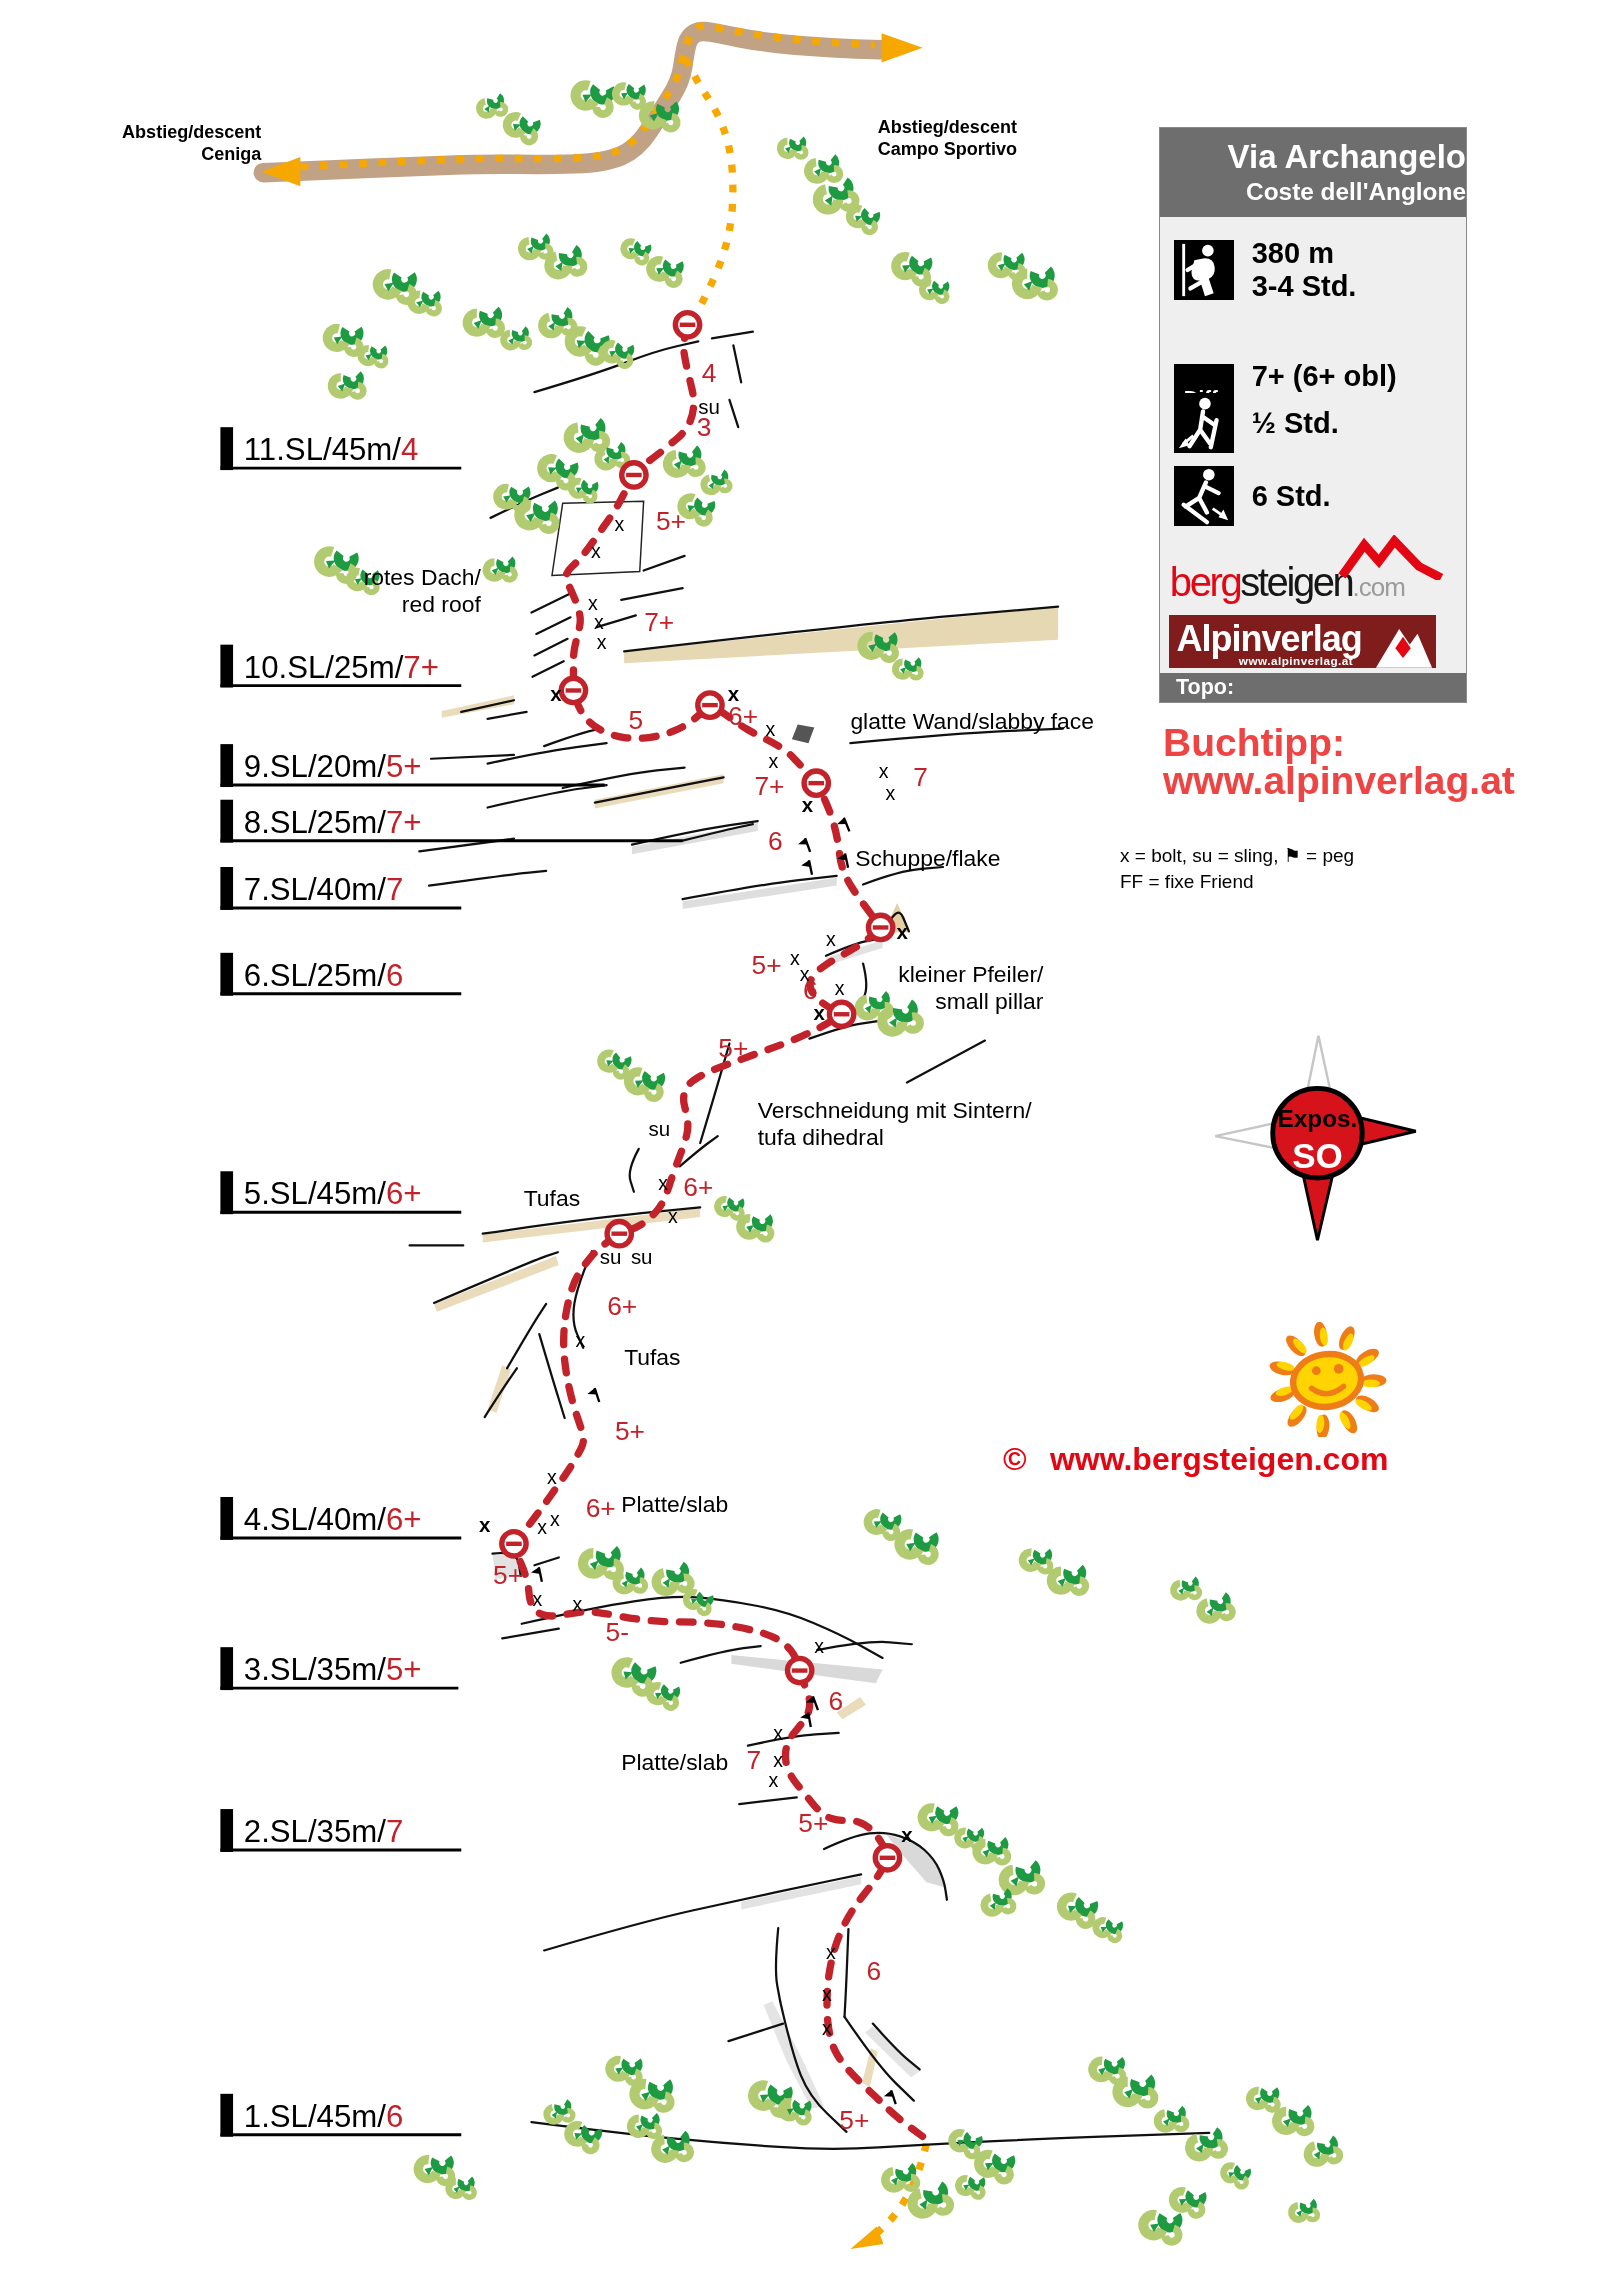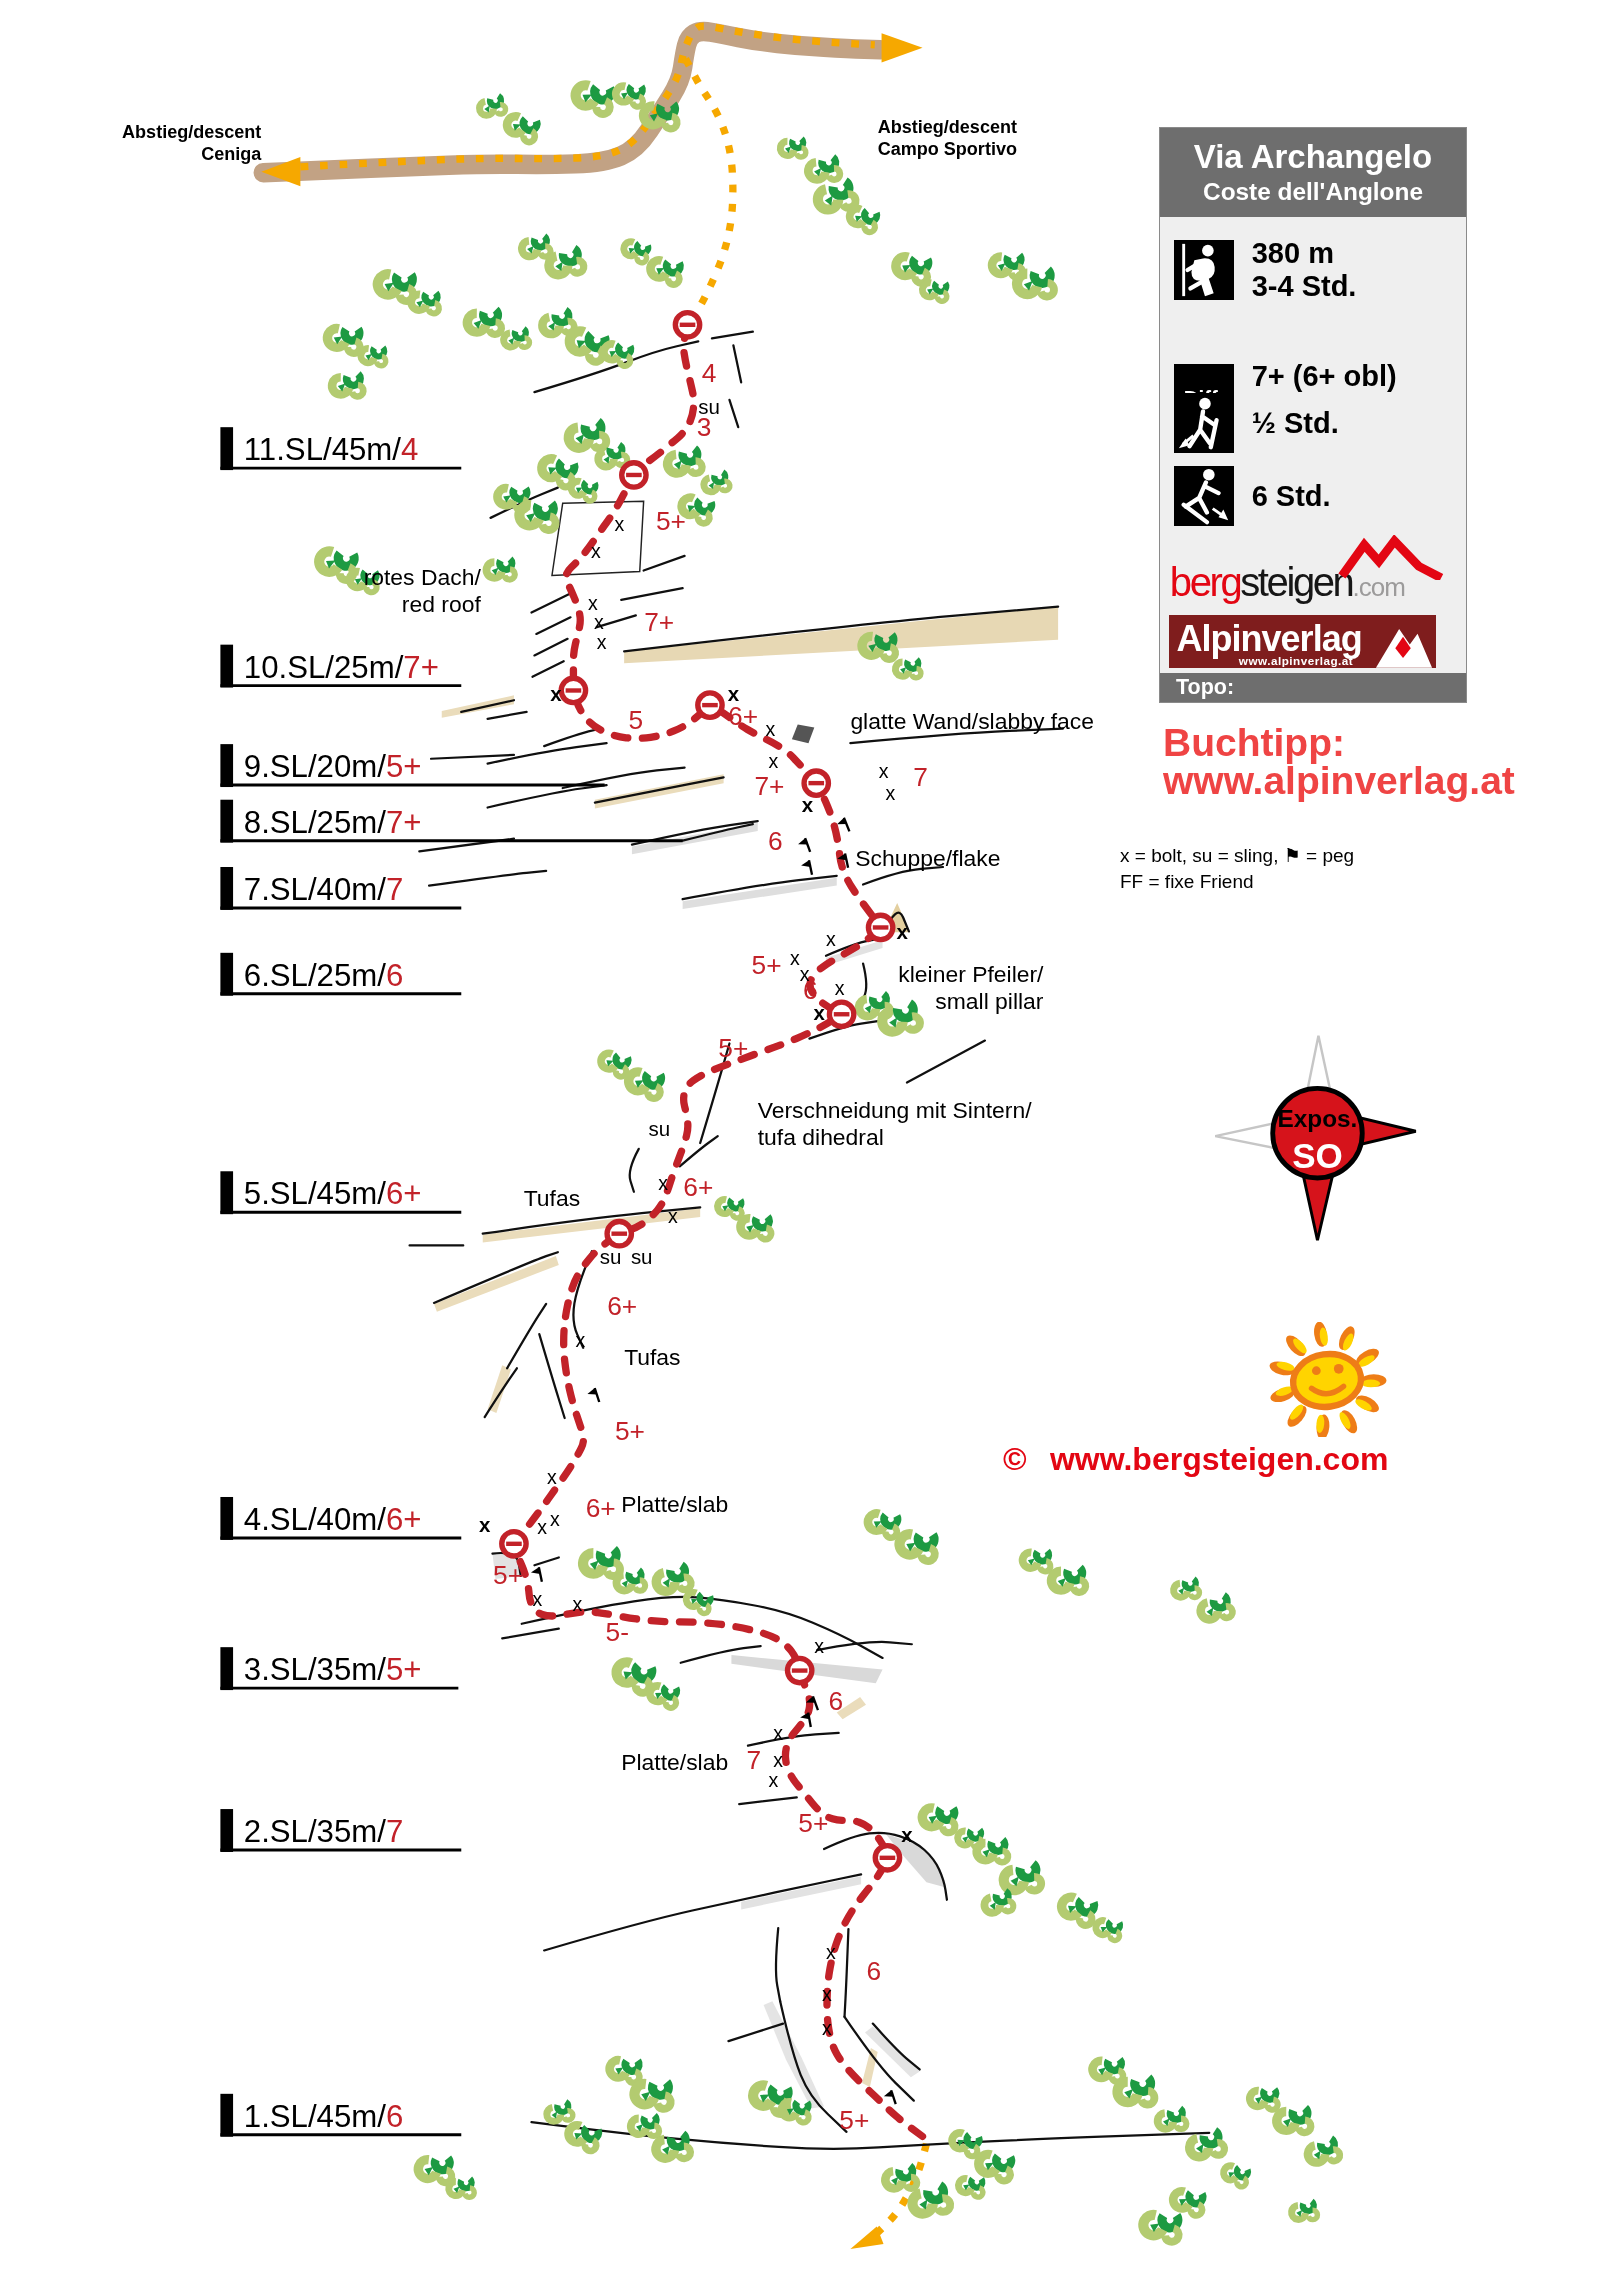--- a/index.html
+++ b/index.html
@@ -3,21 +3,21 @@
 <meta charset="utf-8">
 <style>
   html,body{margin:0;padding:0;background:#fff;}
   .page{position:relative;width:1613px;height:2285px;background:#fff;overflow:hidden;
         font-family:"Liberation Sans","DejaVu Sans",sans-serif;}
   svg text{font-family:"Liberation Sans","DejaVu Sans",sans-serif;}
   .abs{position:absolute;}
 
   
   .infobox{position:absolute;left:1159px;top:127px;width:306px;border:1px solid #8a8a8a;}
-  .ib-header{background:#6e6e6e;color:#fff;text-align:center;padding:9.8px 0 11.7px 0;}
+  .ib-header{background:#6e6e6e;color:#fff;text-align:right;padding:9.8px 0 11.7px 0;}
   .ib-title{font-size:33px;font-weight:bold;letter-spacing:0;}
   .ib-subtitle{font-size:24.4px;font-weight:bold;margin-top:2px;}
   .ib-body{position:relative;height:456px;background:#efefef;}
   .ib-row{position:absolute;left:13.7px;display:flex;align-items:center;gap:18px;}
   .ib-icon{width:60px;height:60px;background:#000;flex:0 0 60px;position:relative;}
   .ib-text{font-weight:bold;font-size:29px;line-height:33px;color:#000;}
   .diff-badge{color:#fff;font-weight:bold;font-size:20.5px;display:flex;align-items:center;justify-content:center;width:60px;height:68px;margin-top:44px;}
   .bs-logo{position:absolute;top:343px;left:9.8px;width:293px;height:51px;white-space:nowrap;}
   .bs-logo span{font-weight:normal;letter-spacing:-2.4px;font-size:40px;vertical-align:baseline;}
   .bs-red{color:#e30613;}

